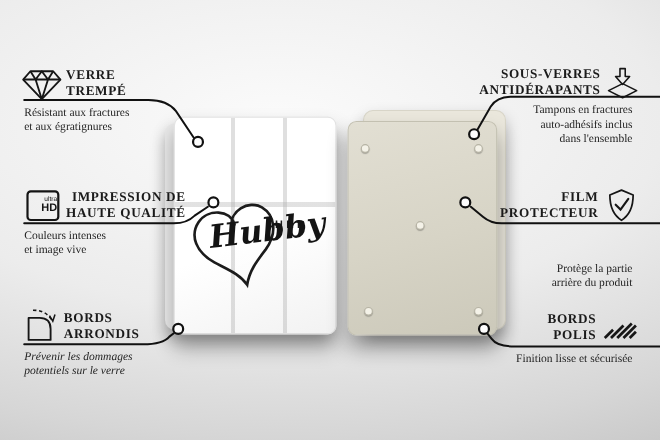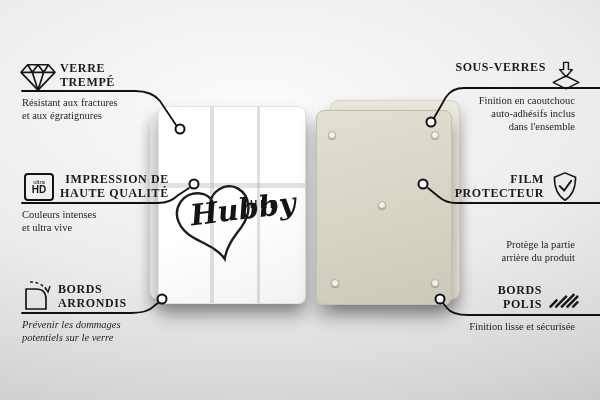--- a/index.html
+++ b/index.html
@@ -26,21 +26,21 @@
   
   .design-her{position:absolute;left:250px;top:183px;z-index:3;font-family:"Liberation Sans",sans-serif;font-size:10px;letter-spacing:3px;font-weight:600;color:#1c1c1c;margin-top:16px;}
   .design-hubby{position:absolute;left:183px;top:192px;width:120px;z-index:3;font-family:"DejaVu Serif",serif;font-style:italic;font-weight:bold;font-size:29px;transform:rotate(-7deg);color:#141414;text-align:center;}
   .design-heart{position:absolute;left:166px;top:178px;z-index:3;}
   
   .f-title{position:absolute;z-index:5;font-weight:bold;font-size:12px;line-height:14px;letter-spacing:.6px;}
   .f-title.right{text-align:right;}
   .f-desc{position:absolute;z-index:5;font-size:10.5px;line-height:13px;color:#242424;}
   .f-desc.right{text-align:right;}
   .f-icon{position:absolute;z-index:5;}
-  .uhd-box{width:26px;height:24px;border:2px solid #141414;border-radius:4px;display:flex;flex-direction:column;align-items:center;justify-content:center;background:transparent;}
+  .uhd-box{width:26px;height:24px;border:2px solid #141414;border-radius:4px;display:flex;flex-direction:column;align-items:flex-end;justify-content:center;background:transparent;}
   .uhd-top{font-family:"Liberation Sans",sans-serif;font-size:6px;line-height:6px;color:#141414;}
   .uhd-bottom{font-family:"Liberation Sans",sans-serif;font-size:10px;line-height:10px;font-weight:bold;color:#141414;}
   .overlay-svg{position:absolute;left:0;top:0;z-index:4;pointer-events:none;}
 </style>
 </head>
 <body>
 
 <div class="canvas">
 
   <div class="sheet-behind-front"></div>
@@ -98,21 +98,21 @@
   <div class="f-icon uhd-box" style="left:24px;top:173px;">
     <span class="uhd-top">ultra</span>
     <span class="uhd-bottom">HD</span>
   </div>
   <div class="f-title" style="left:60px;top:172px;text-align:right;">
     <div>IMPRESSION DE</div>
     <div>HAUTE QUALITÉ</div>
   </div>
   <div class="f-desc" style="left:22px;top:208px;">
     <div>Couleurs intenses</div>
-    <div>et ultra vive</div>
+    <div>et image vive</div>
   </div>
 
   <svg class="f-icon" style="left:20px;top:279px;" width="34" height="32" viewBox="0 0 34 32">
     <path d="M6,10 L16,10 Q26,10 26,20 L26,30 L6,30 Z" fill="none" stroke="#161616" stroke-width="1.7" stroke-linejoin="round"></path>
     <path d="M10,3 Q22,3 27,12" fill="none" stroke="#161616" stroke-width="1.4" stroke-dasharray="3,2.5"></path>
     <path d="M25,8 L28,13 L30,7" fill="none" stroke="#161616" stroke-width="1.4"></path>
   </svg>
   <div class="f-title" style="left:58px;top:282px;">
     <div>BORDS</div>
     <div>ARRONDIS</div>
@@ -123,23 +123,24 @@
   </div>
 
   <svg class="f-icon" style="right:18px;top:59px;" width="32" height="34" viewBox="0 0 40 40">
     <g fill="none" stroke="#161616" stroke-width="1.8" stroke-linejoin="round">
       <path d="M17,3 L23,3 L23,12 L28,12 L20,21 L12,12 L17,12 Z"></path>
       <path d="M4,28 L20,20 L36,28 L20,36 Z"></path>
     </g>
   </svg>
   <div class="f-title right" style="right:54px;top:60px;">
     <div>SOUS-VERRES</div>
+    <div>ANTIDÉRAPANTS</div>
   </div>
   <div class="f-desc right" style="right:25px;top:94px;">
-    <div>Finition en caoutchouc</div>
+    <div>Tampons en fractures</div>
     <div>auto-adhésifs inclus</div>
     <div>dans l'ensemble</div>
   </div>
 
   <svg class="f-icon" style="right:20px;top:170px;" width="30" height="34" viewBox="0 0 34 38">
     <path d="M17,3 L29,8 C29,20 25,29 17,34 C9,29 5,20 5,8 Z" fill="none" stroke="#161616" stroke-width="1.8" stroke-linejoin="round"></path>
     <path d="M11,18 L16,23 L24,12" fill="none" stroke="#161616" stroke-width="2.2" stroke-linecap="round"></path>
   </svg>
   <div class="f-title right" style="right:56px;top:172px;text-align:right;">
     <div>FILM</div>

